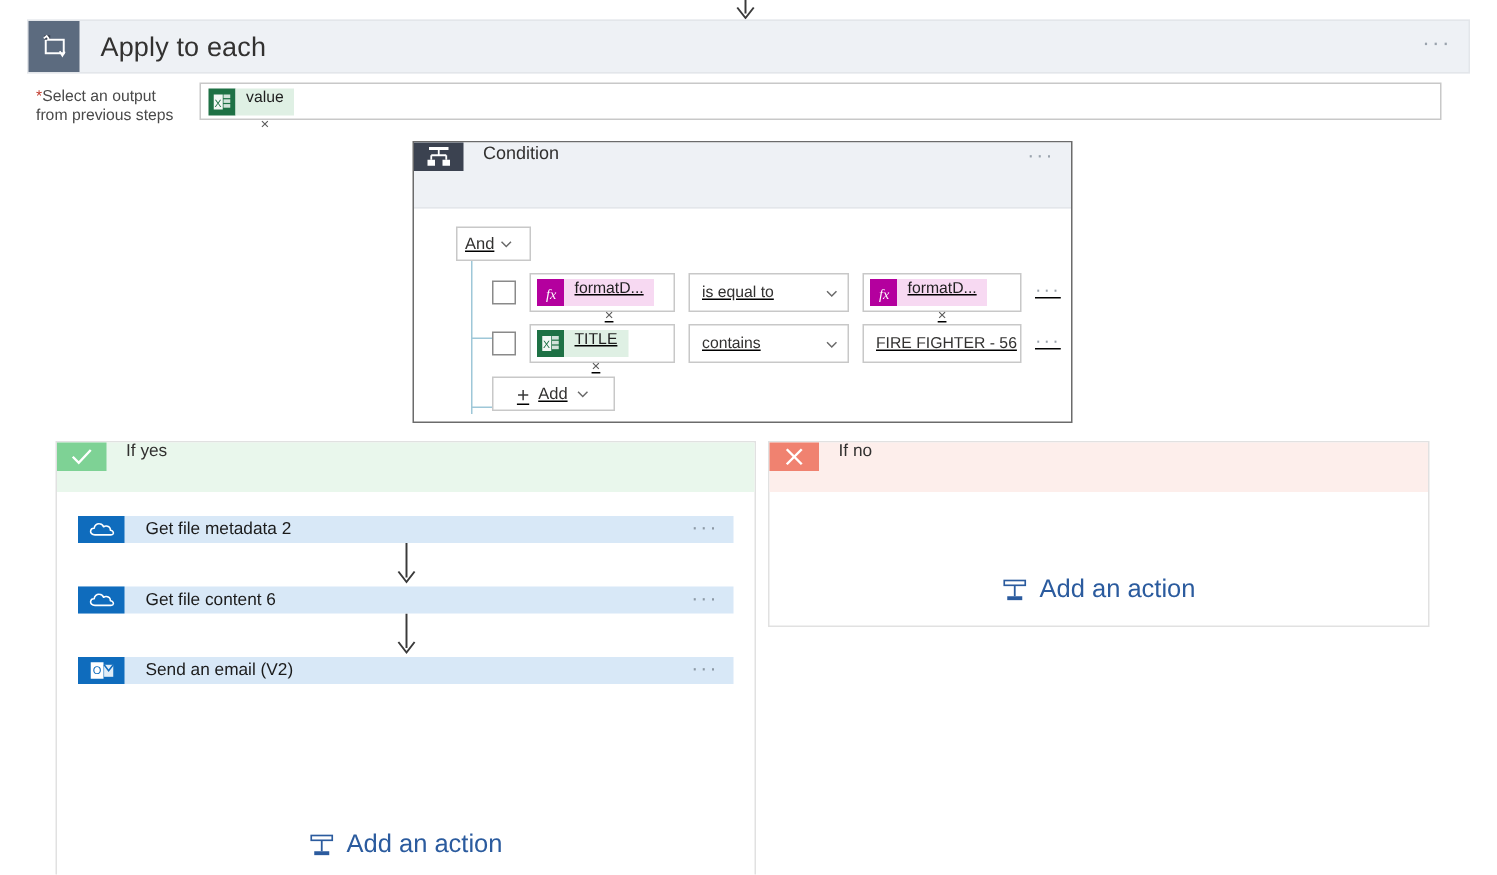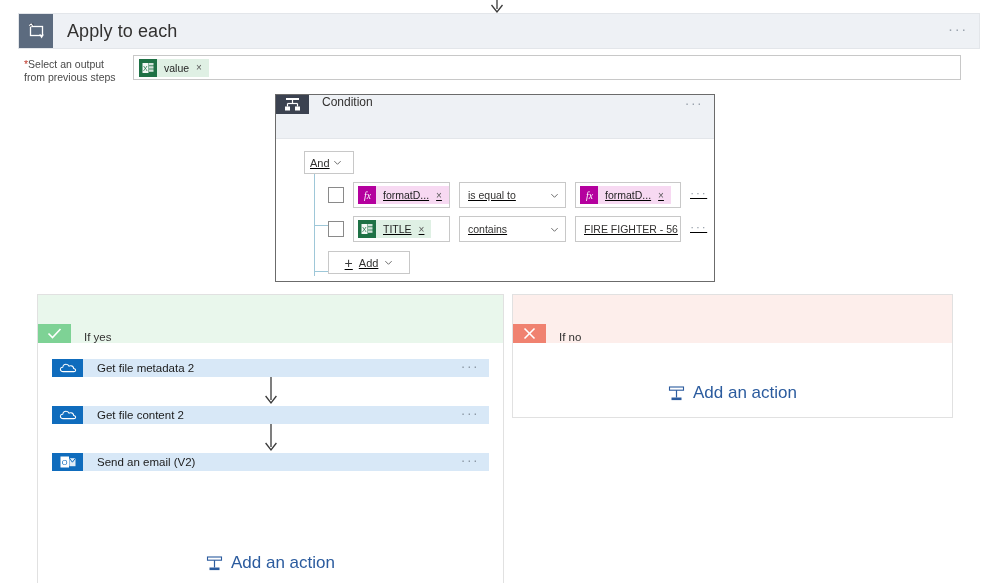--- a/index.html
+++ b/index.html
@@ -90,20 +90,21 @@
   .token-ico {
     width: 18px; height: 18px;
     display: flex; align-items: center; justify-content: center;
     flex: 0 0 18px;
   }
   .token-body {
     padding: 0 7px 0 7px;
     height: 18px;
     display: flex; align-items: center;
     gap: 7px;
+    flex-direction: column;
   }
   .token-x { color: #5a5a5a; font-size: 10px; cursor: pointer; }
   .tok-green .token-ico { background: #1e7145; }
   .tok-green .token-body { background: #dff0e4; }
   .tok-pink  .token-ico { background: #b4009e; }
   .tok-pink  .token-body { background: #f7d9f2; }
 
   
   .cond-card {
     position: absolute;
@@ -218,22 +219,22 @@
   
   .branch {
     position: absolute;
     background: #ffffff;
     border: 1px solid #e1e1e1;
   }
   .branch-yes { left: 37px; top: 294px; width: 467px; height: 300px; }
   .branch-no  { left: 512px; top: 294px; width: 441px; height: 124px; }
 
   .branch-head {
-    height: 48px;
-    display: flex; align-items: flex-end;
+    height: 33px;
+    display: flex; align-items: flex-start;
   }
   .bh-yes { background: #e9f7ec; }
   .bh-no  { background: #fdeeeb; }
   .branch-mark {
     width: 33px; flex: 0 0 33px;
     display: flex; align-items: center; justify-content: center;
   }
   .bm-yes { background: #7ed295; }
   .bm-no  { background: #f08270; }
   .branch-label {
@@ -464,21 +465,21 @@
           <polyline points="3.6,19 9,26 14.4,19" fill="none" stroke="#3a3a3a" stroke-width="1.3"></polyline>
         </svg>
       </div>
 
       <div class="action-card">
         <div class="action-icon">
           <svg width="18" height="18" viewBox="0 0 18 18">
             <path d="M4.3 12.6 C2.3 12.6 1.2 11.3 1.4 10.0 C1.6 8.8 2.7 8.1 3.8 8.2 C3.9 6.3 5.5 5.0 7.3 5.2 C8.6 5.3 9.6 6.1 10.1 7.2 C10.6 6.8 11.3 6.6 12.0 6.7 C13.5 6.9 14.6 8.1 14.6 9.5 C15.8 9.6 16.7 10.5 16.6 11.5 C16.5 12.2 15.9 12.6 15.0 12.6 Z" fill="none" stroke="#ffffff" stroke-width="1.05" stroke-linejoin="round"></path>
           </svg>
         </div>
-        <div class="action-name">Get file content 2</div>
+        <div class="action-name">Get file content 6</div>
         <div class="action-ellipsis">···</div>
       </div>
 
       <div class="connector">
         <svg width="18" height="29" viewBox="0 0 18 29">
           <line x1="9" y1="0" x2="9" y2="23" stroke="#3a3a3a" stroke-width="1.3"></line>
           <polyline points="3.6,19 9,26 14.4,19" fill="none" stroke="#3a3a3a" stroke-width="1.3"></polyline>
         </svg>
       </div>
 

